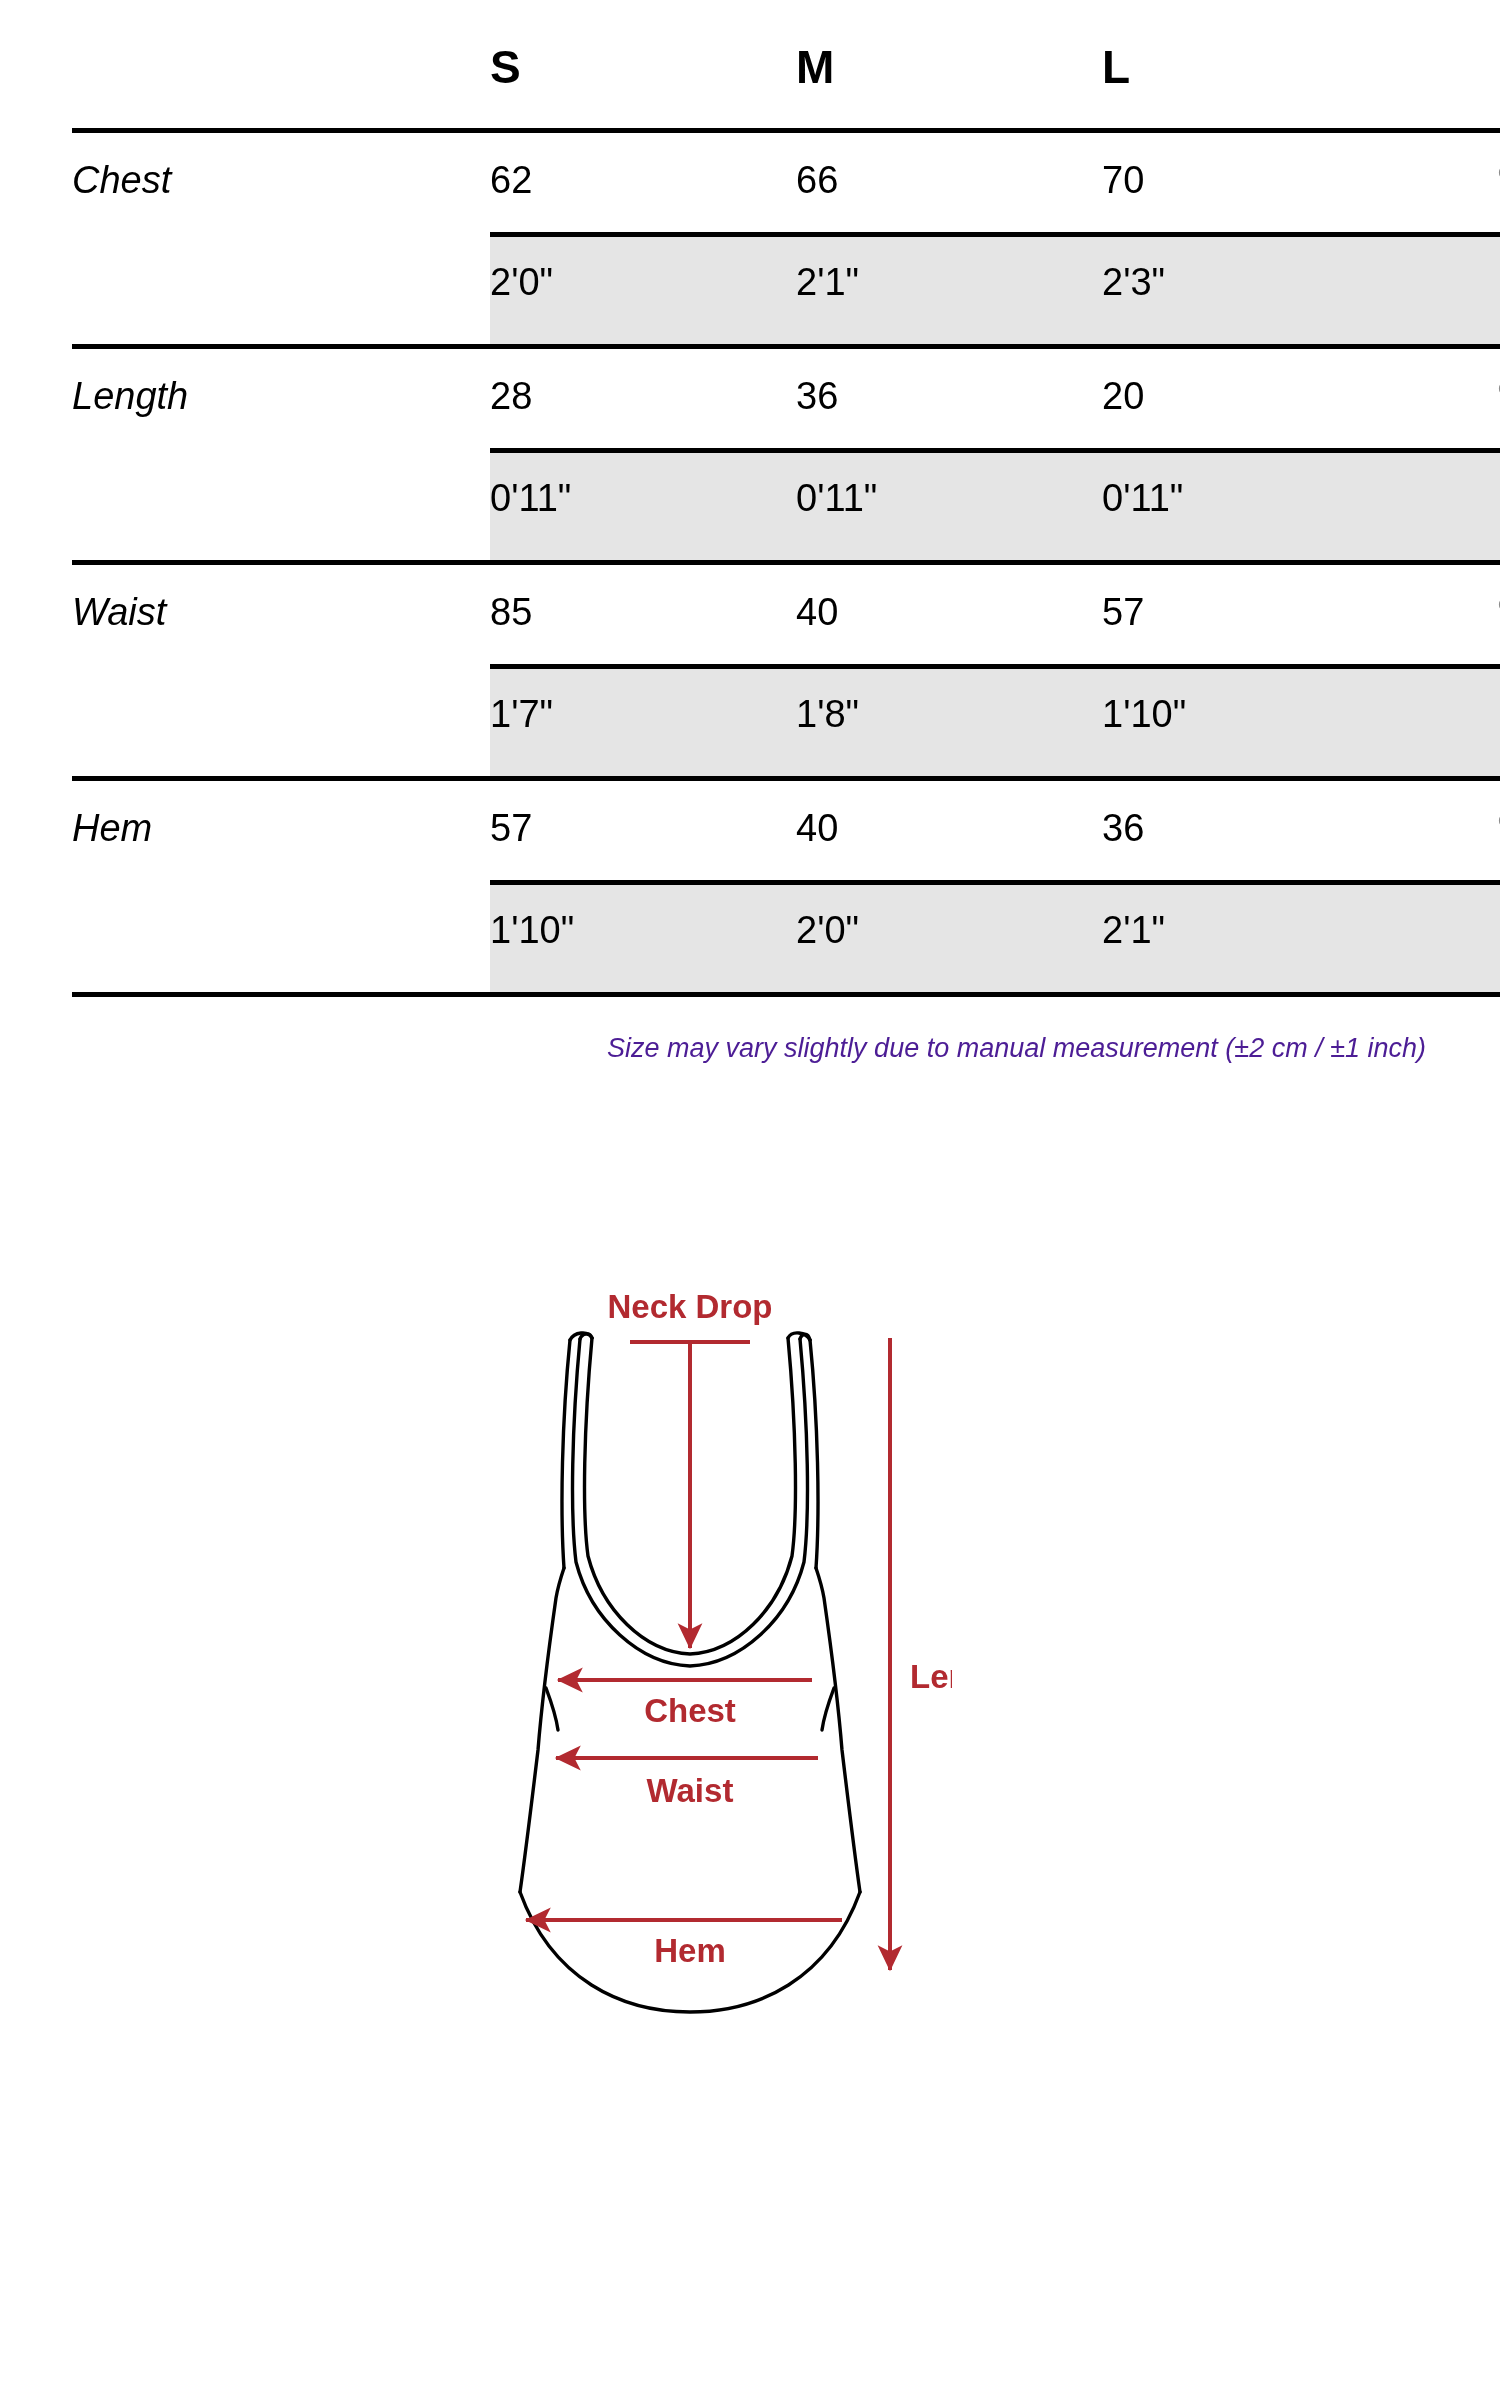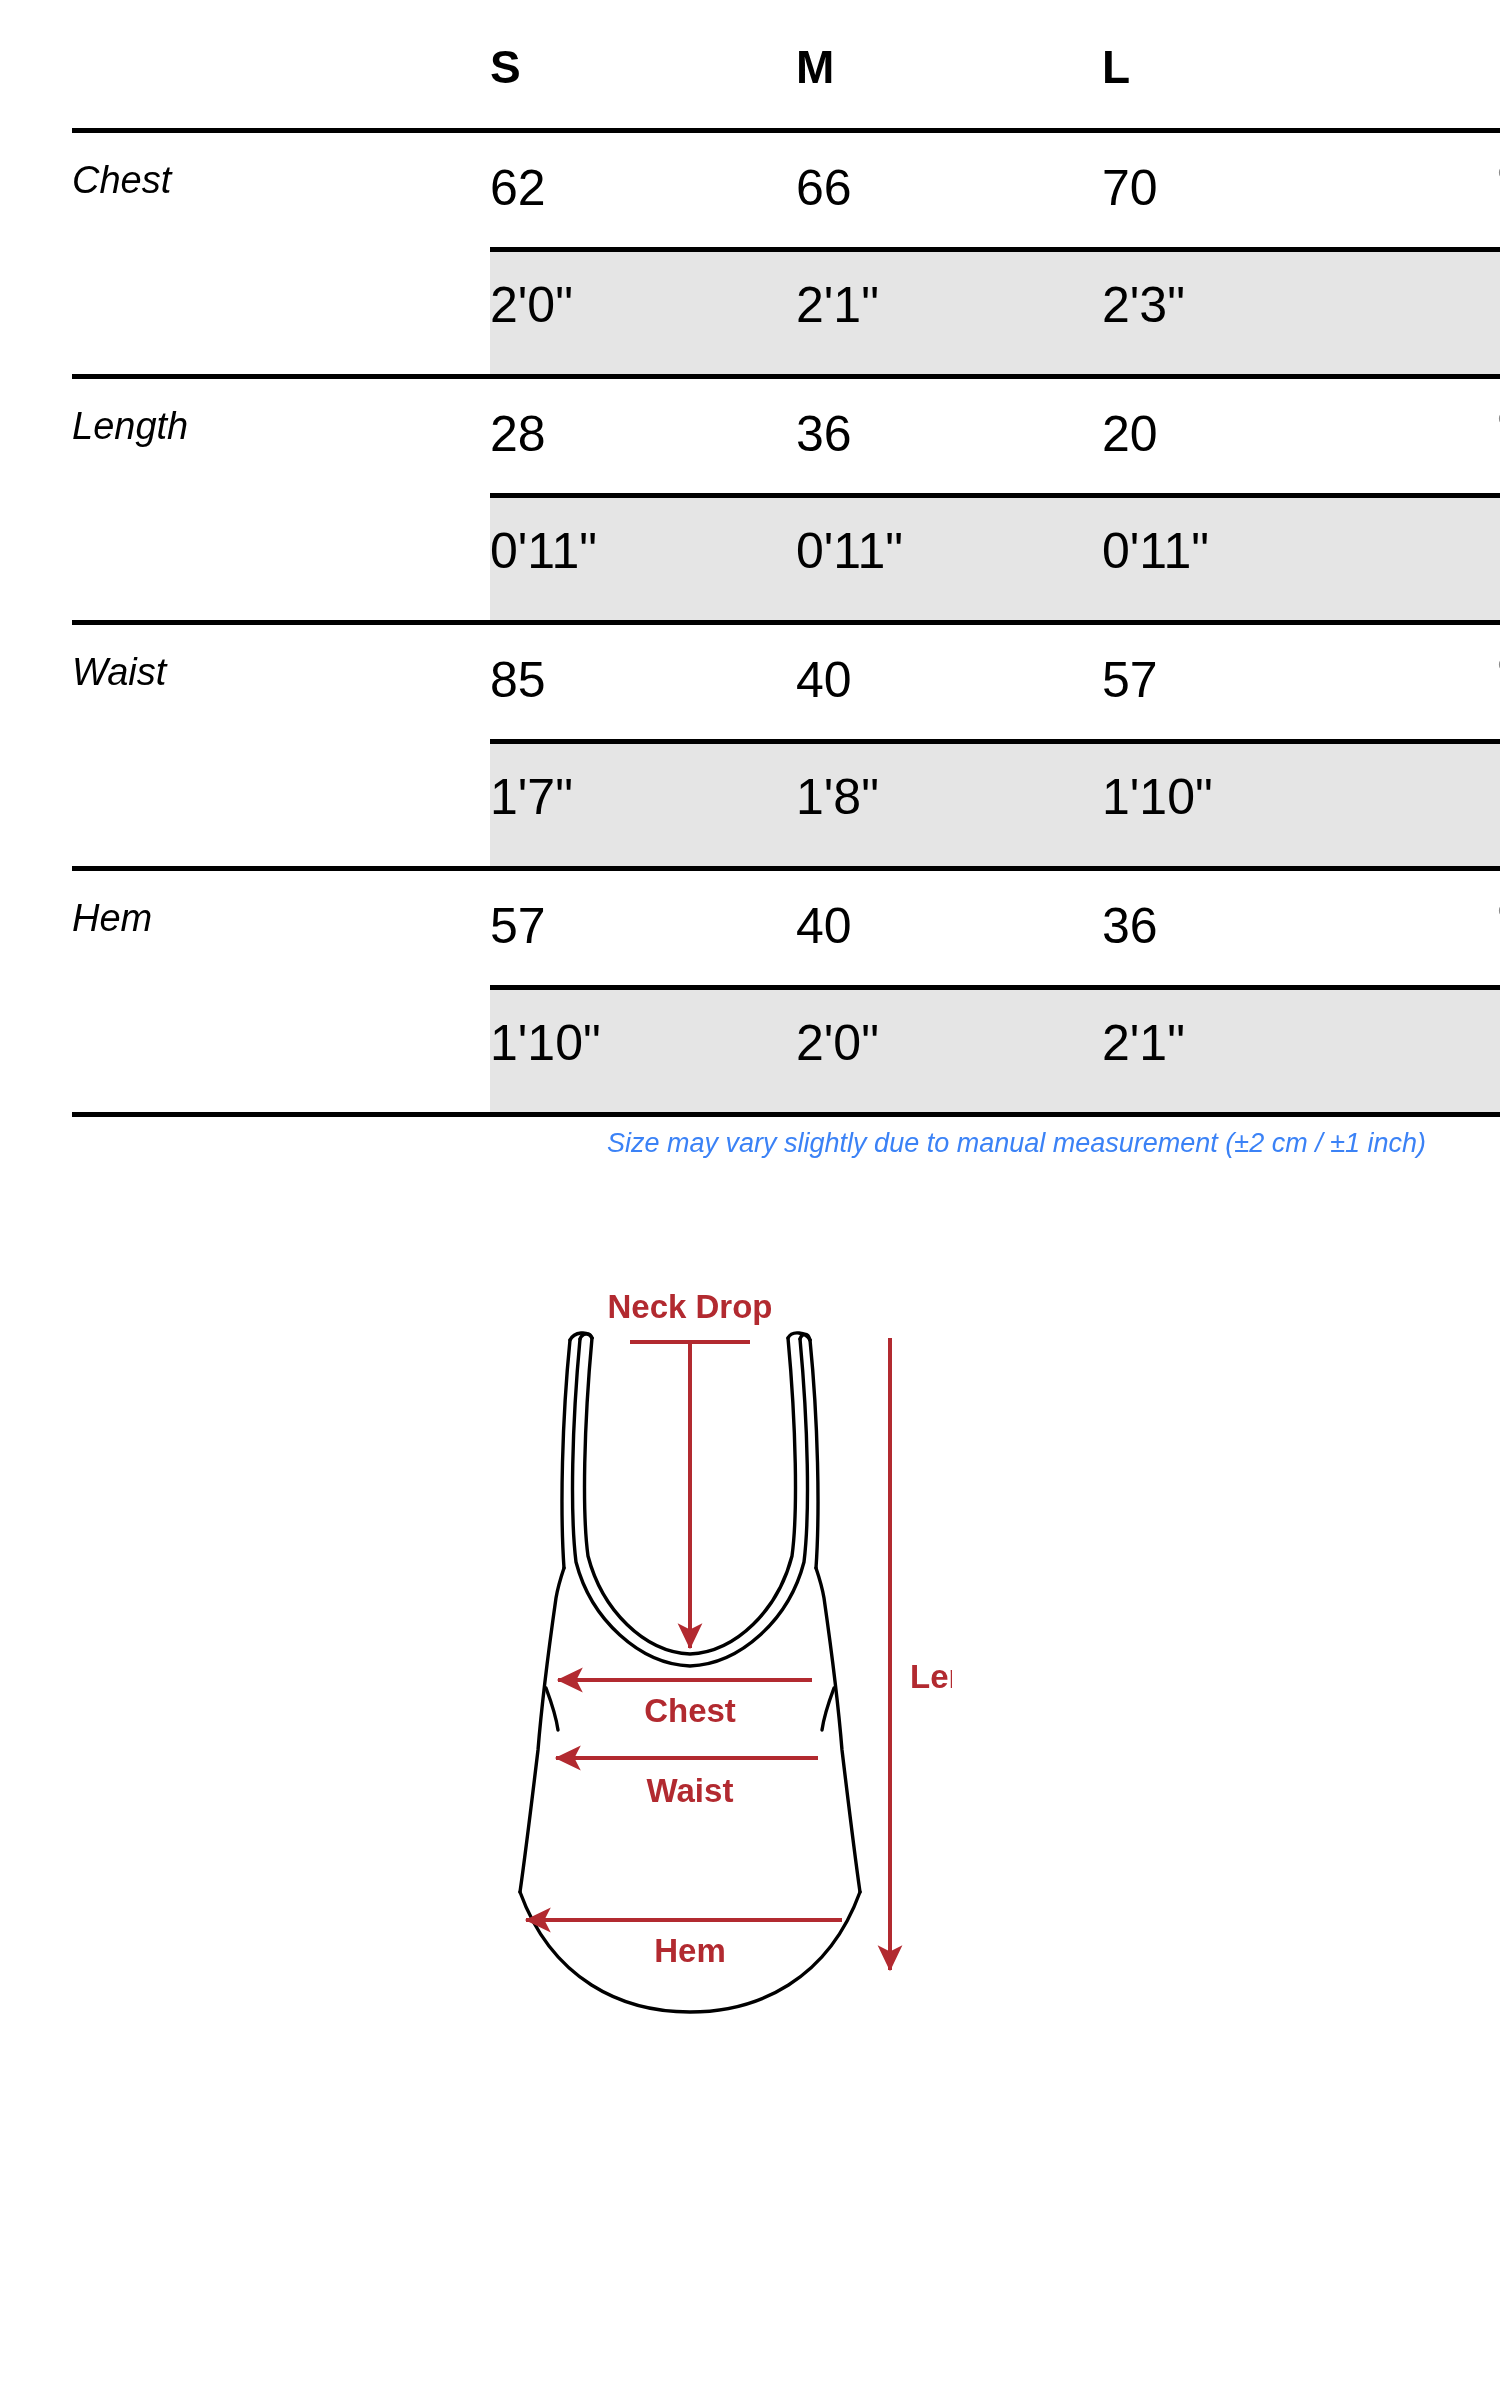--- a/index.html
+++ b/index.html
@@ -53,21 +53,21 @@
     vertical-align: top;
     background: #ffffff;
   }
   td.row-label {
     font-size: 38px;
     font-style: italic;
     font-family: "Liberation Sans", sans-serif;
     white-space: nowrap;
   }
   td.val {
-    font-size: 50px;
+    font-size: 38px;
     font-family: "Liberation Sans", sans-serif;
   }
   td.unit {
     font-size: 21px;
     color: #8c8c8c;
     text-align: right;
     padding-right: 2px !important;
     vertical-align: bottom;
   }
 
@@ -83,26 +83,26 @@
   }
   tr.ft-row td {
     padding: 24px 0 40px 0;
     vertical-align: top;
   }
   tr.ft-row td.unit { vertical-align: bottom; padding-bottom: 42px; }
 
   tr.bottom-rule td { border-bottom: 5px solid #000000; height: 0; padding: 0; font-size:0; line-height:0; }
 
   .footnote {
-    margin-top: 11px;
+    margin-top: 36px;
     text-align: right;
     font-size: 27px;
     font-style: italic;
     font-family: "Liberation Sans", sans-serif;
-    color: #3b82f6;
+    color: #4c1d95;
     padding-right: 2px;
   }
 
   
   #garment-diagram {
     position: absolute;
     left: 512px;
     top: 1280px;
     width: 440px;
     height: 1000px;

